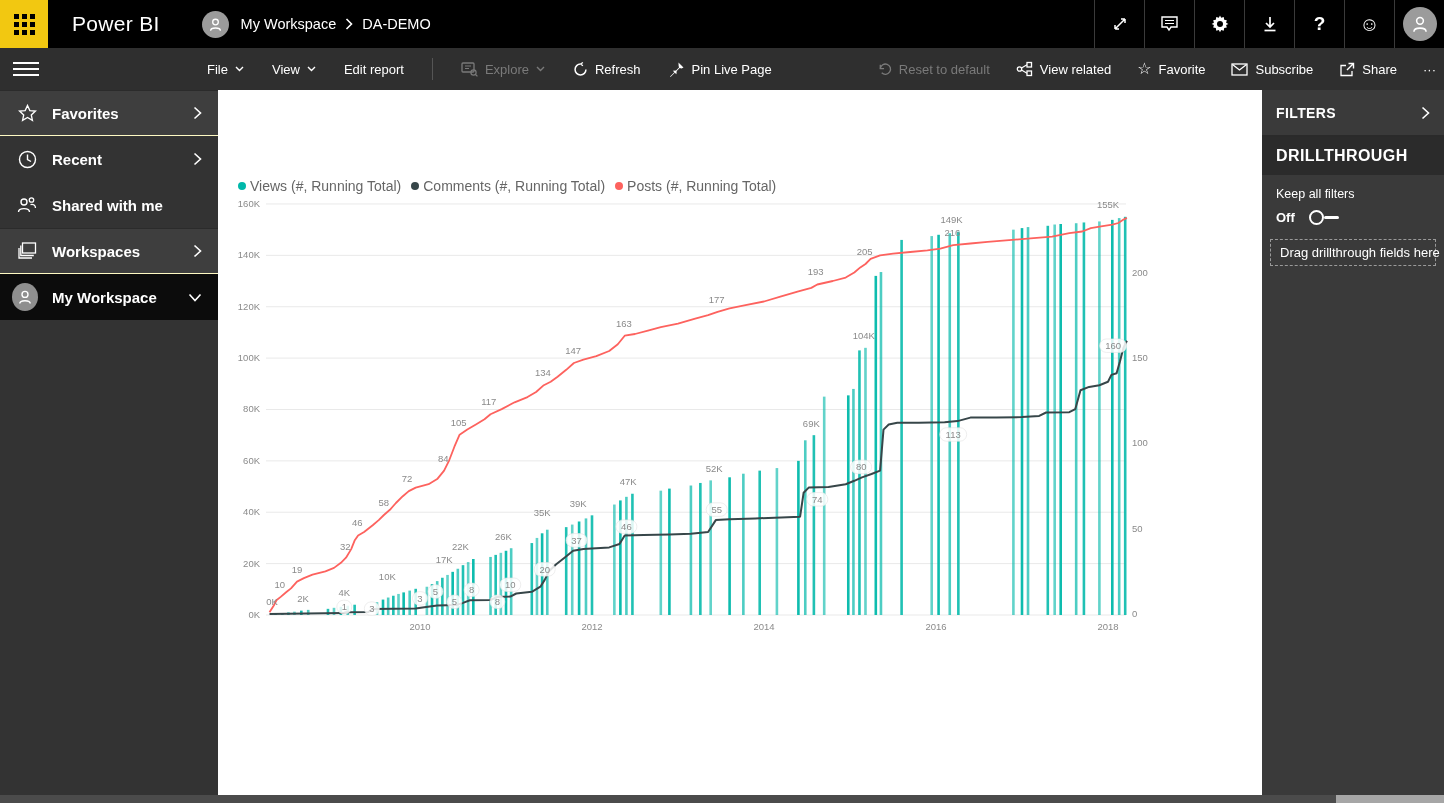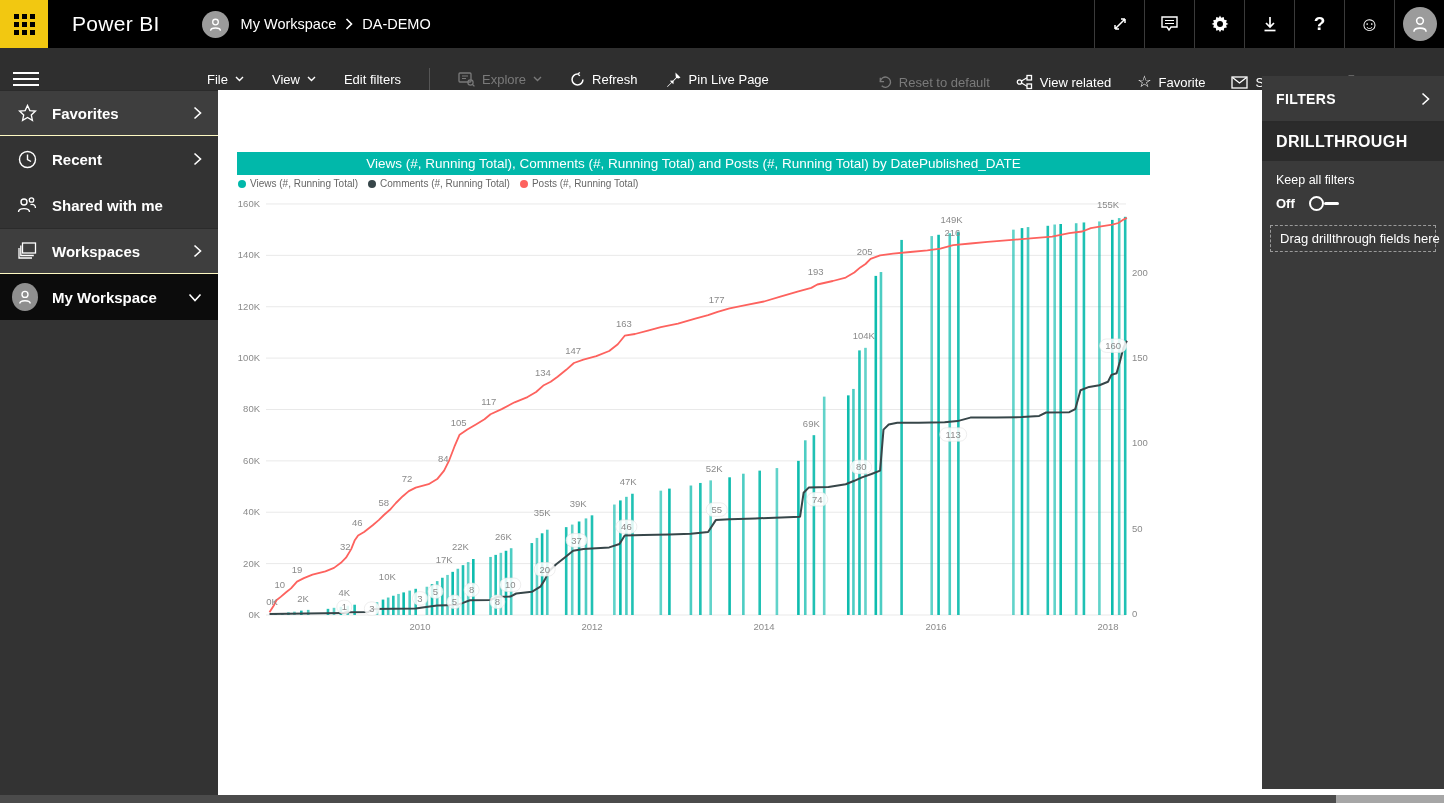--- a/index.html
+++ b/index.html
@@ -15,21 +15,21 @@
   .crumb-avatar{width:27px;height:27px;border-radius:50%;background:#9b9b9b;display:flex;align-items:center;justify-content:center;}
   .crumb{color:#fff;font-size:14.5px;margin-left:12px;display:flex;align-items:center;gap:9px;white-space:nowrap;}
   .crumb .sep svg{display:block;}
   .topbar-right{margin-left:auto;display:flex;height:48px;}
   .tb-cell{width:49px;height:48px;border-left:1px solid #3a3a3a;display:flex;align-items:center;justify-content:center;color:#fff;cursor:pointer;}
   .tb-cell svg{display:block;}
   .tb-q{font-size:19px;font-weight:bold;color:#fff;}
   .tb-smile{font-size:20px;line-height:1;}
   .tb-avatar{width:34px;height:34px;border-radius:50%;background:#9b9b9b;display:flex;align-items:center;justify-content:center;}
   
-  .toolbar{position:absolute;left:0;top:48px;width:1444px;height:42px;background:#2f2f2f;display:flex;align-items:flex-end;color:#fff;font-size:13px;}
+  .toolbar{position:absolute;left:0;top:48px;width:1444px;height:42px;background:#2f2f2f;display:flex;align-items:center;color:#fff;font-size:13px;}
   .hamburger{width:26px;margin-left:13px;cursor:pointer;}
   .hamburger i{display:block;height:2px;background:#fff;margin:4px 0;}
   .tool-left{display:flex;align-items:center;gap:28px;margin-left:168px;}
   .tool-item{display:flex;align-items:center;gap:7px;cursor:pointer;white-space:nowrap;}
   .tool-item svg{display:block;}
   .tool-item.disabled{color:#7a7a7a;cursor:default;}
   .vdiv{width:1px;height:22px;background:#555;}
   .tool-right{margin-left:auto;display:flex;align-items:center;gap:26px;margin-right:8px;}
   .chev-dn{display:inline-block;}
   .star-glyph{font-size:16px;line-height:1;}
@@ -38,26 +38,26 @@
   .side-item{height:46px;display:flex;align-items:center;padding:0 16px;color:#fff;font-size:15px;font-weight:bold;cursor:pointer;box-sizing:border-box;}
   .side-item .ic{width:22px;display:flex;justify-content:center;margin-right:14px;flex:0 0 22px;}
   .side-item .lbl{flex:1;}
   .side-item .chev{margin-left:auto;display:flex;}
   .side-item.hl{background:#3e3e3e;border-top:1px solid #2b2b2b;border-bottom:1px solid #fef9c3;}
   .side-item.sel{background:#0c0c0c;}
   .side-avatar{width:28px;height:28px;border-radius:50%;background:#8f8f8f;display:flex;align-items:center;justify-content:center;margin-left:-4px;}
   
   .canvas{position:absolute;left:218px;top:90px;width:1044px;height:705px;background:#fff;overflow:hidden;}
   .chart-banner{position:absolute;left:19px;top:62px;width:913px;height:23px;background:#01B8AA;color:#fff;font-size:13.5px;display:flex;align-items:center;justify-content:center;white-space:nowrap;}
-  .legend{position:absolute;left:20px;top:88px;display:flex;gap:10px;font-size:10px;color:#666;}
+  .legend{position:absolute;left:20px;top:88px;display:flex;gap:10px;font-size:14px;color:#666;}
   .legend .li{display:flex;align-items:center;gap:4px;}
   .legend .dot{width:8px;height:8px;border-radius:50%;}
   #chart-svg{position:absolute;left:18px;top:100px;}
   
-  .fpanel{position:absolute;left:1262px;top:76px;width:182px;height:713px;background:#3a3a3a;color:#fff;box-sizing:border-box;}
+  .fpanel{position:absolute;left:1262px;top:90px;width:182px;height:713px;background:#3a3a3a;color:#fff;box-sizing:border-box;}
   .fp-header{height:45px;display:flex;align-items:center;padding:0 14px;font-size:14px;font-weight:bold;letter-spacing:.4px;border-bottom:2px solid #2a2a2a;cursor:pointer;}
   .fp-header .chev{margin-left:auto;display:flex;cursor:pointer;}
   .fp-drill{height:38px;display:flex;align-items:center;padding:0 14px;font-size:16px;font-weight:bold;letter-spacing:.4px;background:#2b2b2b;}
   .fp-keep{font-size:12.5px;margin:12px 14px 9px;}
   .fp-toggle-row{display:flex;align-items:center;gap:14px;margin:0 14px 14px;font-size:13px;font-weight:bold;}
   .toggle{display:flex;align-items:center;cursor:pointer;}
   .toggle .knob{width:11px;height:11px;border:2.5px solid #fff;border-radius:50%;background:transparent;}
   .toggle .track{width:15px;height:3px;background:#fff;border-radius:2px;}
   .drag-box{margin:0 8px;border:1px dashed #9a9a9a;padding:5px 9px;font-size:13px;cursor:default;white-space:nowrap;}
   
@@ -158,21 +158,21 @@
             <path d="M1 1 l3.5 3.5 L8 1" fill="none" stroke="#fff" stroke-width="1.4"></path>
           </svg>
       </div>
       <div class="tool-item">
         <span>View</span>
         <svg class="chev-dn" width="9" height="6" viewBox="0 0 9 6">
             <path d="M1 1 l3.5 3.5 L8 1" fill="none" stroke="#fff" stroke-width="1.4"></path>
           </svg>
       </div>
       <div class="tool-item">
-          <span>Edit filters</span>
+          <span>Edit report</span>
         </div>
       <div class="vdiv"></div>
       <div class="tool-item disabled">
         <svg width="17" height="15" viewBox="0 0 17 15">
             <rect x="1" y="1" width="12" height="9" rx="1" fill="none" stroke="#7a7a7a" stroke-width="1.3"></rect>
             <path d="M4 4 h6 M4 6.5 h4" stroke="#7a7a7a" stroke-width="1.1"></path>
             <circle cx="12.5" cy="10.5" r="2.6" fill="none" stroke="#7a7a7a" stroke-width="1.2"></circle>
             <path d="M14.4 12.4 l2 2" stroke="#7a7a7a" stroke-width="1.3"></path>
           </svg>
         <span>Explore</span>
@@ -301,21 +301,20 @@
       <span class="lbl">My Workspace</span>
       <span class="chev">
         <svg width="14" height="9" viewBox="0 0 14 9">
             <path d="M1.5 1.5 L7 7.5 L12.5 1.5" fill="none" stroke="#fff" stroke-width="1.6"></path>
           </svg>
       </span>
     </div>
   </aside>
 
   <main class="canvas">
-    <div class="chart-banner">Views (#, Running Total), Comments (#, Running Total) and Posts (#, Running Total) by DatePublished_DATE</div>
     <div class="legend" id="legend">
         <span class="li">
           <span class="dot" style="background: rgb(1, 184, 170);"></span>
           <span>Views (#, Running Total)</span>
         </span>
         <span class="li">
           <span class="dot" style="background: rgb(55, 70, 73);"></span>
           <span>Comments (#, Running Total)</span>
         </span>
         <span class="li">

